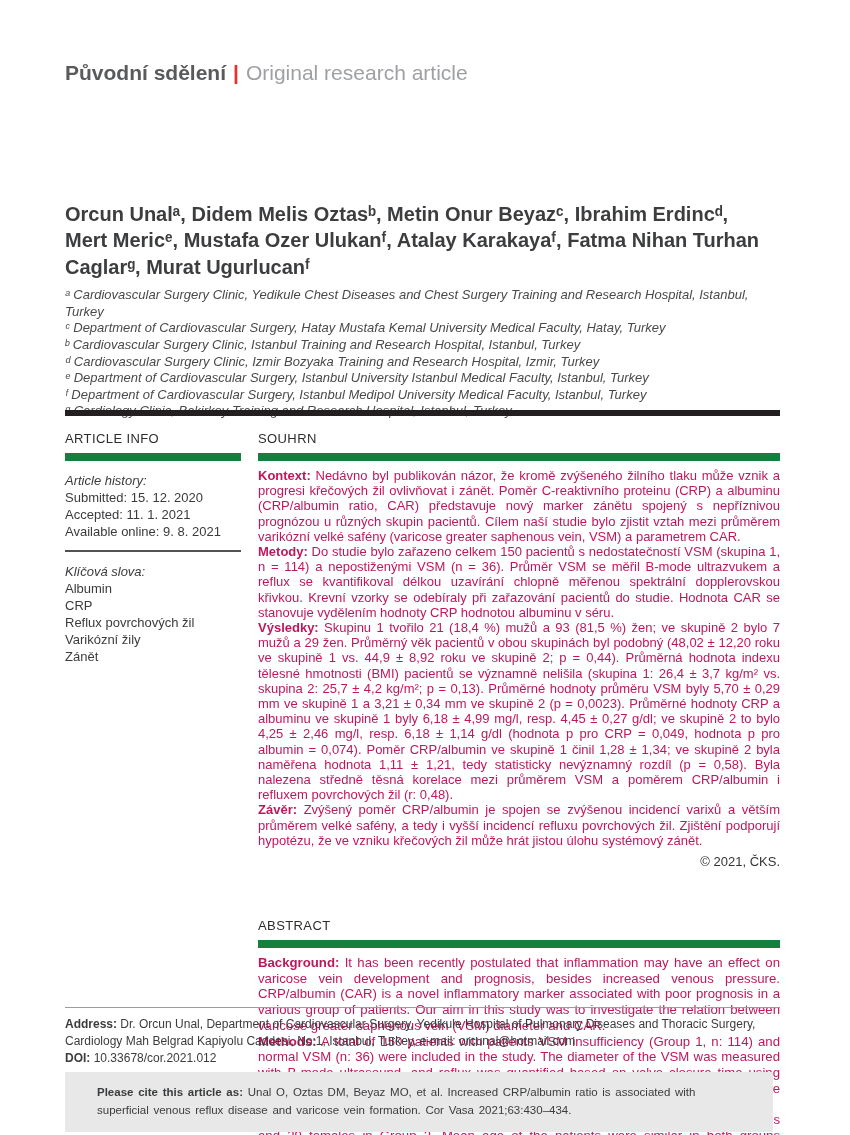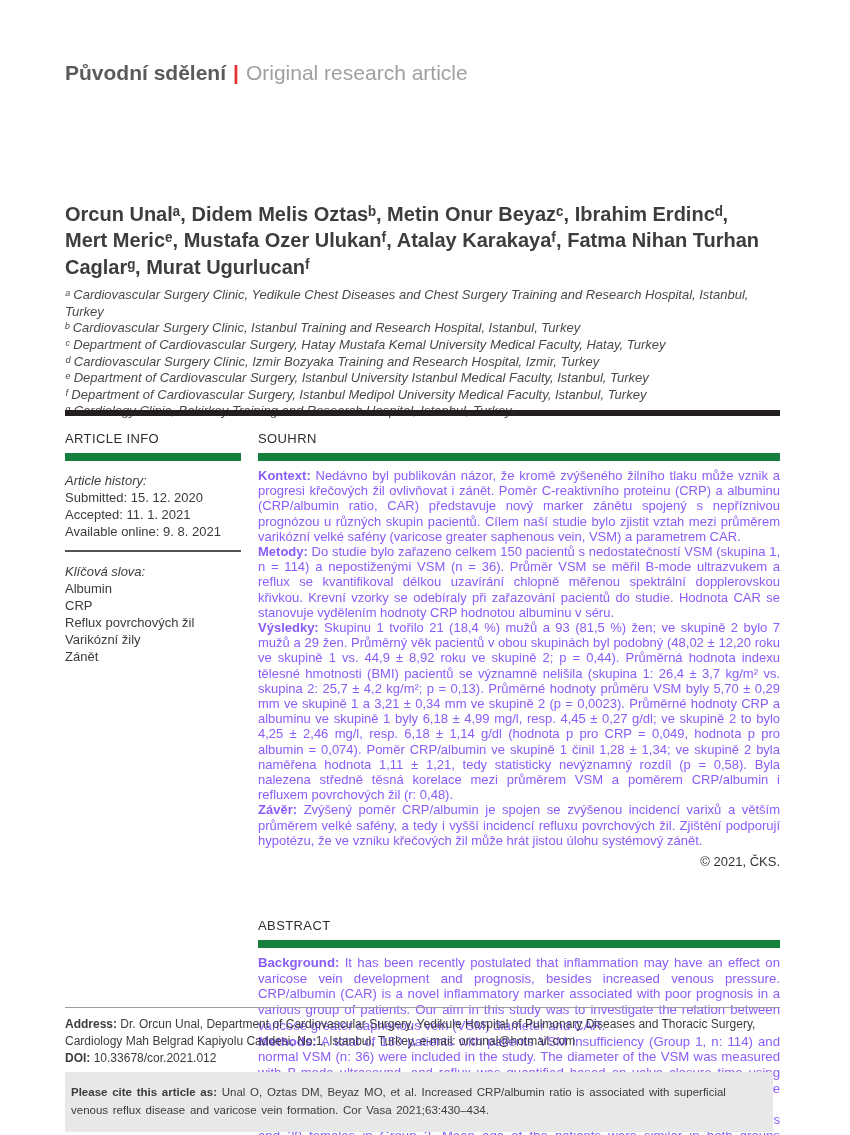--- a/index.html
+++ b/index.html
@@ -32,51 +32,51 @@
   .black-bar{position:absolute;left:65px;top:410px;width:715px;height:6px;background:var(--bar-black,#231f20);}
   
   .columns{position:absolute;left:65px;top:416px;width:715px;display:grid;grid-template-columns:176px 1fr;column-gap:17px;}
   .col-heading{
     padding:15px 0 7px 0;border-bottom:8px solid #15803d;
     font-size:13px;letter-spacing:0.4px;color:#2c2d2f;font-weight:400;
   }
   .info-block{font-size:13px;color:#3a3b3d;line-height:17px;padding-top:11px;}
   .italic-label{font-style:italic;}
   .info-divider{border-bottom:2px solid #515254;margin-top:10px;}
-  .body-copy{font-size:13px;line-height:15.2px;text-align:justify;color:#8b5cf6;padding-top:7px;}
+  .body-copy{font-size:13px;line-height:15.2px;text-align:justify;color:#be185d;padding-top:7px;}
   .body-copy p{margin:0;}
   .copyright{font-size:13px;text-align:right;color:#333437;margin-top:6px;}
   .abstract-heading{margin-top:34px;}
   .abstract-copy{font-size:13.2px;line-height:15.7px;}
   
   .footer-rule{position:absolute;left:65px;top:1007px;width:715px;border-top:1px solid #9a9c9e;}
   .address-block{position:absolute;left:65px;top:1016px;width:715px;font-size:12px;line-height:1.42;color:#3b3c3e;}
   .address-block p{margin:0;}
   .cite-box{
     position:absolute;left:65px;top:1072px;width:708px;height:60px;box-sizing:border-box;
-    background:var(--cite-box-bg,#e8e8e8);padding:12px 6px;overflow:hidden;
+    background:var(--cite-box-bg,#e8e8e8);padding:12px 32px;overflow:hidden;
     font-size:11.5px;line-height:1.55;color:#3b3c3e;word-spacing:1.5px;
   }
 </style>
 </head>
 <body>
 
 <div class="page">
 
   <div class="type-header">
     <span class="type-cs">Původní sdělení</span><span class="type-pipe">|</span><span class="type-en">Original research article</span>
   </div>
 
 
   <div class="authors">Orcun Unalᵃ, Didem Melis Oztasᵇ, Metin Onur Beyazᶜ, Ibrahim Erdincᵈ, Mert Mericᵉ, Mustafa Ozer Ulukanᶠ, Atalay Karakayaᶠ, Fatma Nihan Turhan Caglarᵍ, Murat Ugurlucanᶠ</div>
 
   <div class="affiliations">
       <div>ᵃ Cardiovascular Surgery Clinic, Yedikule Chest Diseases and Chest Surgery Training and Research Hospital, Istanbul, Turkey</div>
+      <div>ᶜ Department of Cardiovascular Surgery, Hatay Mustafa Kemal University Medical Faculty, Hatay, Turkey</div>
       <div>ᵇ Cardiovascular Surgery Clinic, Istanbul Training and Research Hospital, Istanbul, Turkey</div>
-      <div>ᶜ Department of Cardiovascular Surgery, Hatay Mustafa Kemal University Medical Faculty, Hatay, Turkey</div>
       <div>ᵈ Cardiovascular Surgery Clinic, Izmir Bozyaka Training and Research Hospital, Izmir, Turkey</div>
       <div>ᵉ Department of Cardiovascular Surgery, Istanbul University Istanbul Medical Faculty, Istanbul, Turkey</div>
       <div>ᶠ Department of Cardiovascular Surgery, Istanbul Medipol University Medical Faculty, Istanbul, Turkey</div>
       <div>ᵍ Cardiology Clinic, Bakirkoy Training and Research Hospital, Istanbul, Turkey</div>
     </div>
 
   <div class="black-bar"></div>
 
   <div class="columns">
 

